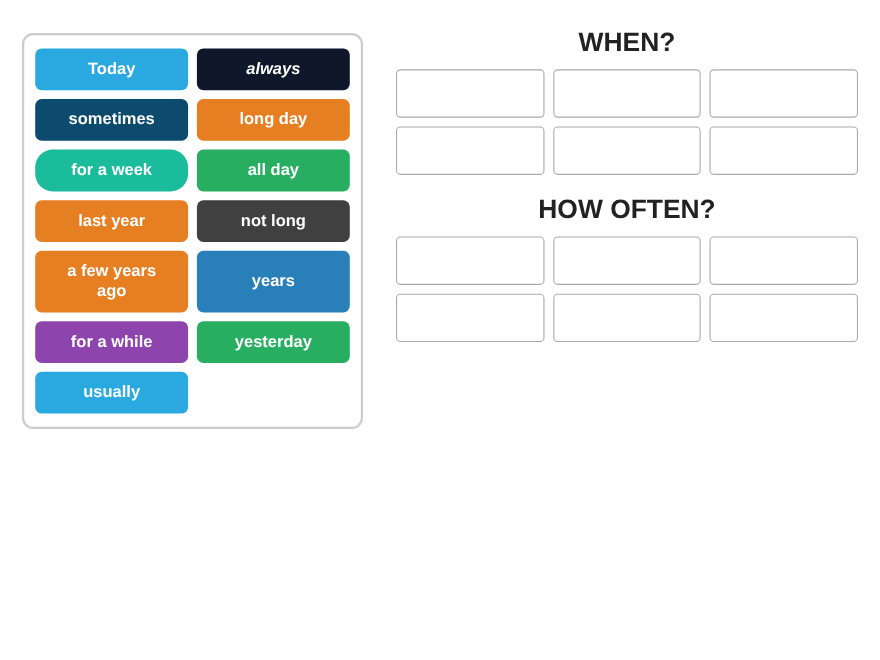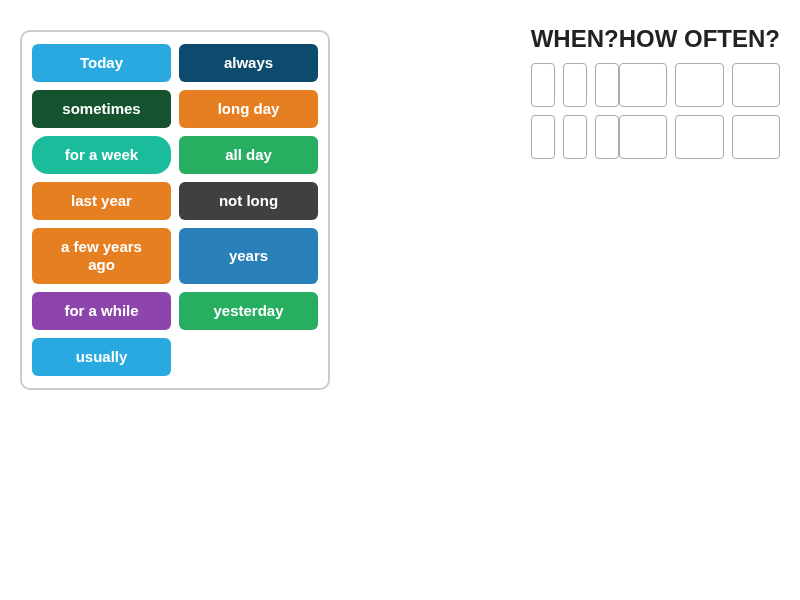--- a/index.html
+++ b/index.html
@@ -35,41 +35,41 @@
       color: #fff;
       font-size: 15px;
       font-weight: bold;
       padding: 10px 19px;
       cursor: pointer;
       text-align: center;
       line-height: 1.2;
     }
 
     .blue      { background: #29a9e0; }
-    .purple    { background: #0c4a6e; }
-    .red       { background: #14532d; }
+    .purple    { background: #0f172a; font-style: italic; }
+    .red       { background: #0c4a6e; }
     .orange    { background: #e67e22; }
     .dark-green{ background: #27ae60; }
     .indigo    { background: #404040; }
     .teal      { background: #1abc9c; border-radius: 16px; }
     .blue-dark { background: #2980b9; }
     .green-btn { background: #27ae60; }
     .purple2   { background: #8e44ad; }
     .orange2   { background: #e67e22; }
     .red2      { background: #e74c3c; }
 
     .span-full {
       grid-column: 1 / -1;
     }
 
     
     #right-panel {
       flex: 1;
       display: flex;
-      flex-direction: row;
+      flex-direction: column;
       gap: 0px;
       padding-top: 5px;
       justify-content: flex-end;
     }
 
     .section {
       margin-bottom: 10px;
     }
 
     .section-title {

